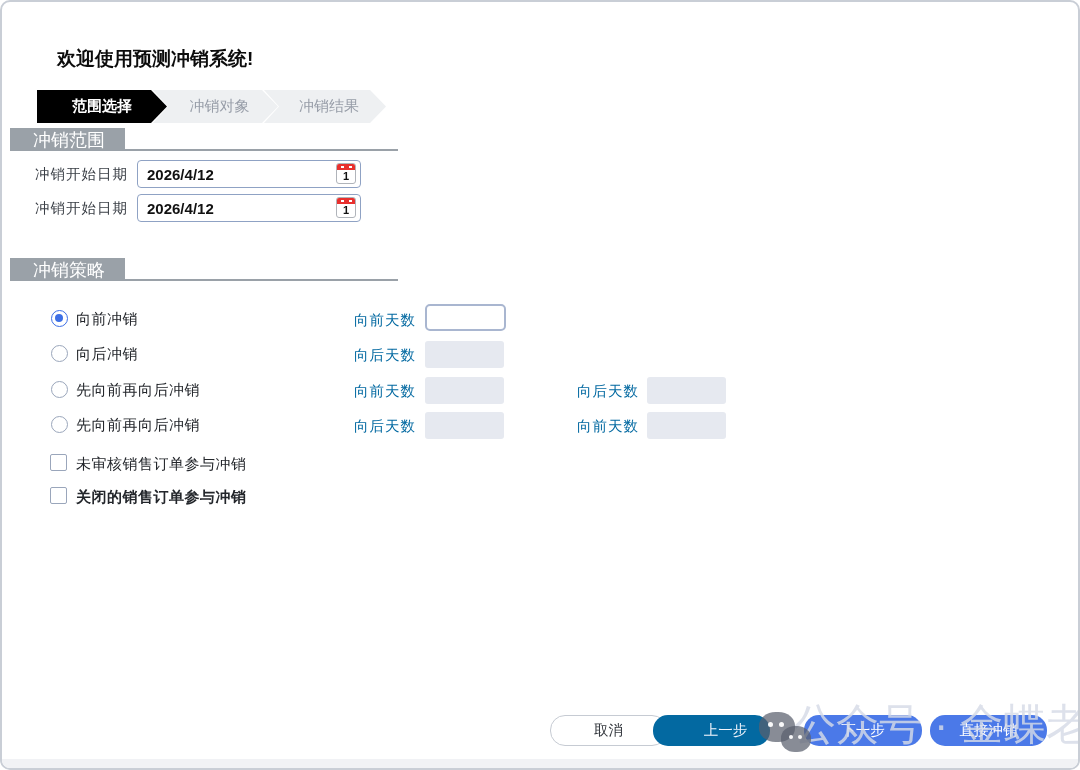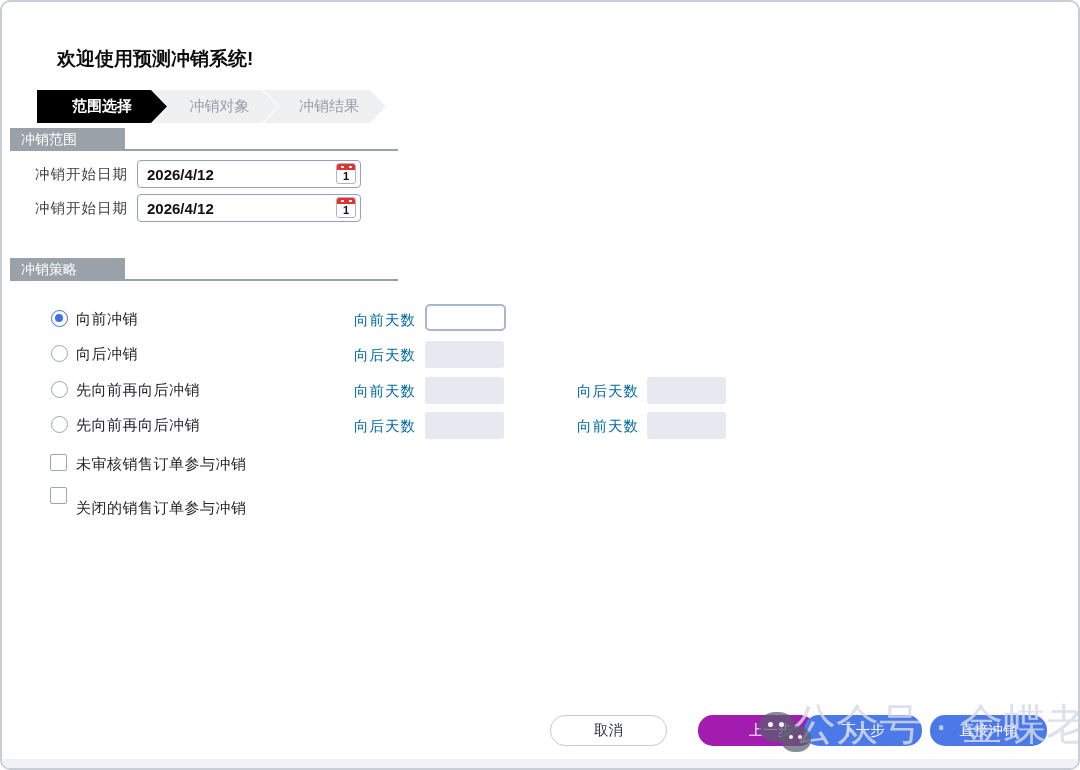--- a/index.html
+++ b/index.html
@@ -42,22 +42,22 @@
     clip-path:polygon(0 0, calc(100% - 16px) 0, 100% 50%, calc(100% - 16px) 100%, 0 100%, 15px 50%);
     filter:drop-shadow(0 0 1px #c8ccd3);
   }
   .step1 { left:35px;  width:130px; }
   .step2 { left:151px; width:125px; padding-left:8px; }
   .step3 { left:262px; width:122px; padding-left:8px; }
   
   .section-line { position:absolute; left:8px; width:388px; border-bottom:2px solid #9aa1a8; }
   .section-tag {
     position:absolute; left:8px; height:23px; width:115px;
-    background:#9aa1a8; color:#fff; font-size:14px;
-    display:flex; align-items:center; padding-left:11px;
+    background:#9aa1a8; color:#fff; font-size:18px;
+    display:flex; align-items:center; padding-left:23px;
   }
   
   .field-label { position:absolute; font-size:14.5px; color:#3a3f46; letter-spacing:1px; }
   .date-input {
     position:absolute; left:135px; width:224px; height:28px;
     border:1.5px solid #8fa2c4; border-radius:4px; background:#fff;
     font-size:15px; font-weight:bold; color:#111; padding:0 30px 0 9px;
     font-family:"Liberation Sans","DejaVu Sans",sans-serif;
   }
   .cal-icon {
@@ -79,21 +79,21 @@
   .num-input.disabled { background:#e6e9f0; border:none; }
   
   .checkbox { position:absolute; left:48px; width:17px; height:17px; background:#fff; border:1.5px solid #9aa6bb; border-radius:2px; }
   .chk-label { position:absolute; left:74px; font-size:15px; color:#23262b; letter-spacing:0.5px; }
   
   .btn {
     position:absolute; top:713px; height:31px; border-radius:15px;
     display:flex; align-items:center; justify-content:center; font-size:14.5px; cursor:pointer;
   }
   .btn-cancel   { left:548px; width:117px; background:#fff; border:1px solid #c6cbd3; color:#33373d; }
-  .btn-prev     { left:696px; width:117px; background:#a21caf; color:#f2f5fd;padding-left:28px; }
+  .btn-prev     { left:651px; width:117px; background:#0369a1; color:#f2f5fd;padding-left:28px; }
   .btn-next     { left:802px; width:118px; background:#4b79e8; color:#fff; }
   .btn-direct   { left:928px; width:117px; background:#4b79e8; color:#fff; }
   
   .wm-text {
     position:absolute; left:791px; top:694px; width:290px;
     font-size:43px; color:rgba(213,219,231,0.82); white-space:nowrap;
     pointer-events:none; z-index:5; letter-spacing:0px;
   }
   .wm-bubble { position:absolute; background:rgba(90,95,110,0.72); border-radius:46% 46% 46% 46%; z-index:6; pointer-events:none; }
   .wm-bubble i { position:absolute; background:#fff; border-radius:50%; opacity:.95; }
@@ -163,21 +163,21 @@
   <div class="radio" style="top:414px;"></div>
   <div class="opt-label" style="top:414px;">先向前再向后冲销</div>
   <div class="days-label" style="left:352px; top:415px;">向后天数</div>
   <div class="num-input disabled" style="left:423px; top:410px; width:79px;"></div>
   <div class="days-label" style="left:575px; top:415px;">向前天数</div>
   <div class="num-input disabled" style="left:645px; top:410px; width:79px;"></div>
 
   <div class="checkbox" style="top:452px;"></div>
   <div class="chk-label" style="top:453px;">未审核销售订单参与冲销</div>
   <div class="checkbox" style="top:485px;"></div>
-  <div class="chk-label" style="top:497px;">关闭的销售订单参与冲销</div>
+  <div class="chk-label" style="top:486px;font-weight:bold;">关闭的销售订单参与冲销</div>
 
   <div class="btn btn-cancel">取消</div>
   <div class="btn btn-prev">上一步</div>
   <div class="btn btn-next">下一步</div>
   <div class="btn btn-direct">直接冲销</div>
 
   <div class="wm-text">公众号 · 金蝶老六</div>
   <div class="wm-bubble bub-big">
       <i></i>
       <i></i>

